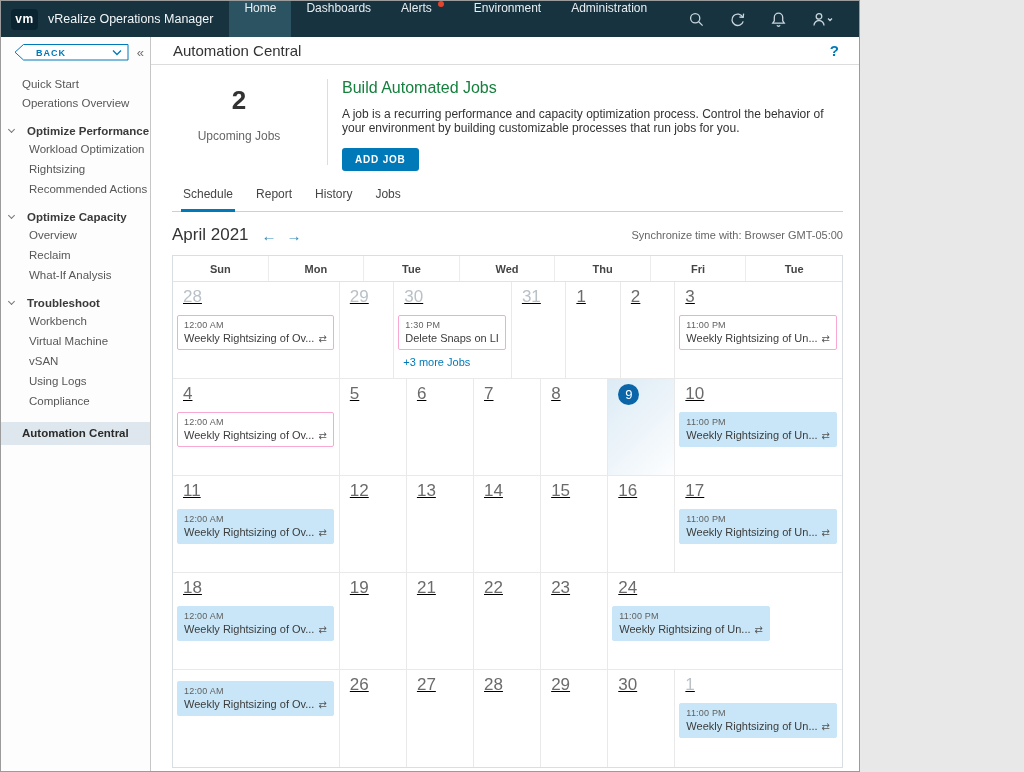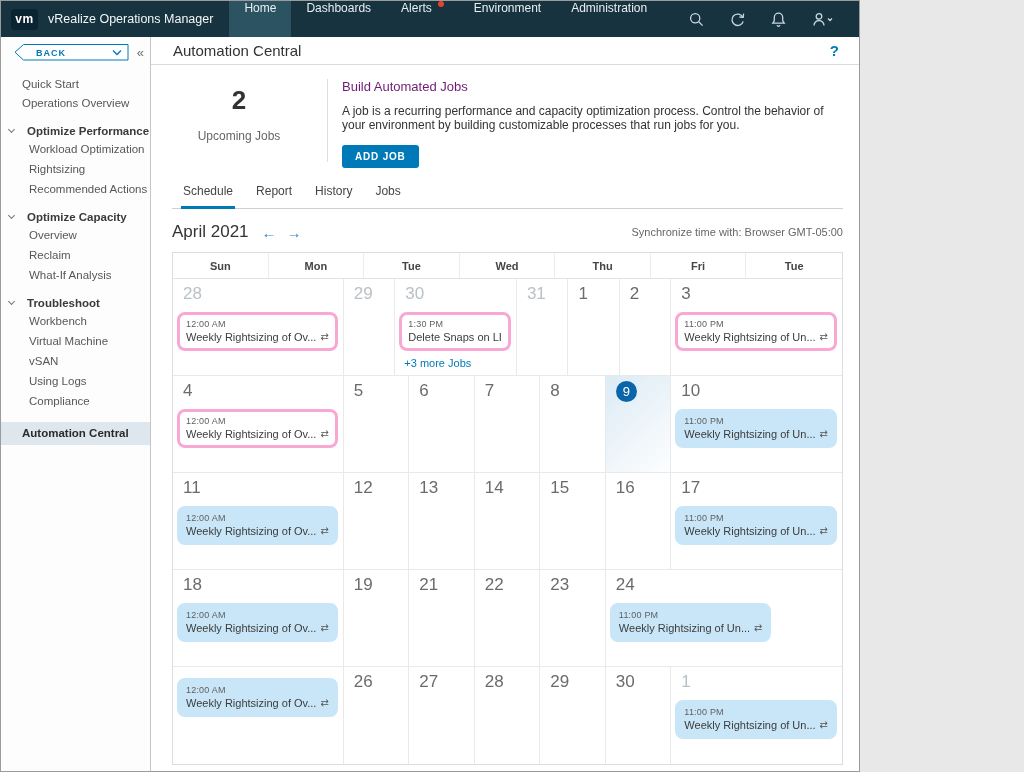--- a/index.html
+++ b/index.html
@@ -44,21 +44,21 @@
   .page-header { height:28px; flex:0 0 28px; border-bottom:1px solid #dcdcdc; display:flex; align-items:center;
                  padding:0 20px 0 22px; font-size:15px; color:#333; }
   .help { margin-left:auto; color:#0079b8; font-size:15px; font-weight:bold; cursor:pointer; }
 
   .summary { display:flex; padding:12px 0 2px; }
   .stat { width:176px; flex:0 0 176px; text-align:center; padding-top:8px; }
   .stat-number { font-size:26px; font-weight:bold; color:#333; }
   .stat-label { font-size:12px; color:#666; margin-top:13px; }
   .v-divider { width:1px; background:#ddd; margin:2px 0 6px; }
   .build { flex:1; padding:2px 24px 0 14px; }
-  .build h2 { font-size:13px; font-weight:400; color:#701a75; margin-bottom:10px; }
+  .build h2 { font-size:16px; font-weight:400; color:#15803d; margin-bottom:10px; }
   .build p { font-size:12px; color:#333; margin-bottom:13px; }
   .add-btn { background:#0079b8; color:#fff; border:none; border-radius:3px; font-family:Liberation Sans, sans-serif;
              font-size:10px; font-weight:bold; letter-spacing:.8px; padding:6px 13px; cursor:pointer; }
 
   .tabs-wrap { margin:10px 16px 0 21px; border-bottom:1px solid #cfcfcf; }
   .tabs { display:flex; gap:19px; padding-left:9px; }
   .tab { font-size:12px; color:#454545; padding:4px 2px 8px; cursor:pointer; border-bottom:3px solid transparent; margin-bottom:-1px; }
   .tab.active { border-bottom-color:#0079b8; }
 
   .cal-topbar { display:flex; align-items:center; margin:13px 16px 10px 21px; }
@@ -71,30 +71,30 @@
   
   .calendar { margin:0 16px 0 21px; border:1px solid #d9dee2; background:#fff; }
   .weekday-row { display:grid; grid-template-columns:repeat(7,1fr); height:26px; border-bottom:1px solid #e3e3e3; }
   .weekday { display:flex; align-items:center; justify-content:center; font-size:11px; font-weight:bold; color:#454545;
              border-right:1px solid #ececec; }
   .weekday:last-child { border-right:none; }
   .week { display:grid; grid-template-columns:repeat(7,1fr); min-height:97px; border-bottom:1px solid #e9e9e9; }
   .week:last-child { border-bottom:none; }
   .cell { border-right:1px solid #e9e9e9; padding:5px 3px 4px; cursor:pointer; }
   .cell:last-child { border-right:none; }
-  .day-line { padding-left:7px; min-height:22px; }
+  .day-line { padding-left:7px; min-height:22px;text-decoration:underline; }
   .day-num { font-size:17px; color:#6b6b6b; }
   .cell.muted .day-num { color:#b9c1c7; }
   .cell.today-cell { background:linear-gradient(135deg,#dcebf5 0%,#eef5fa 55%,#fdfeff 100%); }
   .today-badge { display:inline-flex; width:21px; height:21px; border-radius:50%; background:#0b66a9; color:#fff;
                  align-items:center; justify-content:center; font-size:13px; }
-  .event { margin:6px 2px 0 1px; padding:4px 6px 5px; border-radius:8px; background:#fff; border:3px solid #f9a8d4; cursor:pointer; }
+  .event { margin:6px 2px 0 1px; padding:4px 6px 5px; border-radius:2px; background:#fff; border:1px solid #f9a8d4; cursor:pointer; }
   .event.hl { background:#c8e6f7; border-color:#c8e6f7; }
   .event-time { font-size:9px; color:#5f5f5f; letter-spacing:.2px; }
-  .event-title { font-size:11px; color:#3c3c3c; margin-top:2px; display:flex; gap:4px; white-space:nowrap; overflow:hidden; }
+  .event-title { font-size:11px; color:#3c3c3c; margin-top:2px; display:flex; align-items:center; gap:4px; white-space:nowrap; overflow:hidden; }
   .repeat-icon { font-size:10px; color:#555; flex:0 0 auto; }
   .more-link { font-size:11px; color:#0079b8; margin:6px 0 0 6px; cursor:pointer; }
 </style>
 </head>
 <body>
 
 <div class="window">
 
   <header class="topnav">
     <div class="brand">

